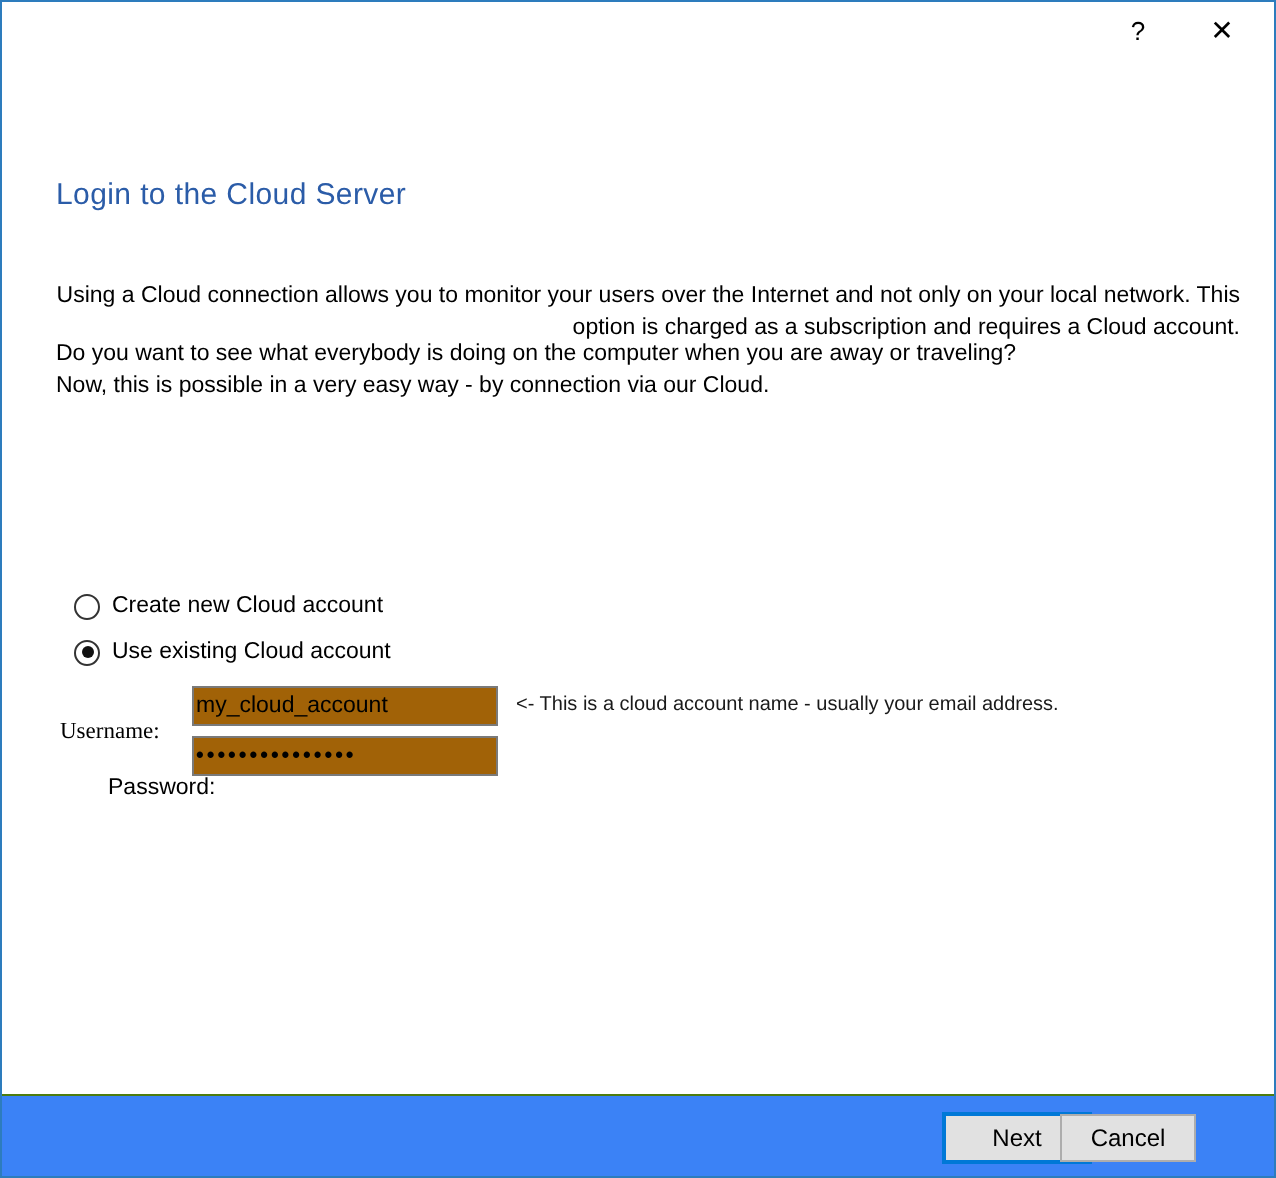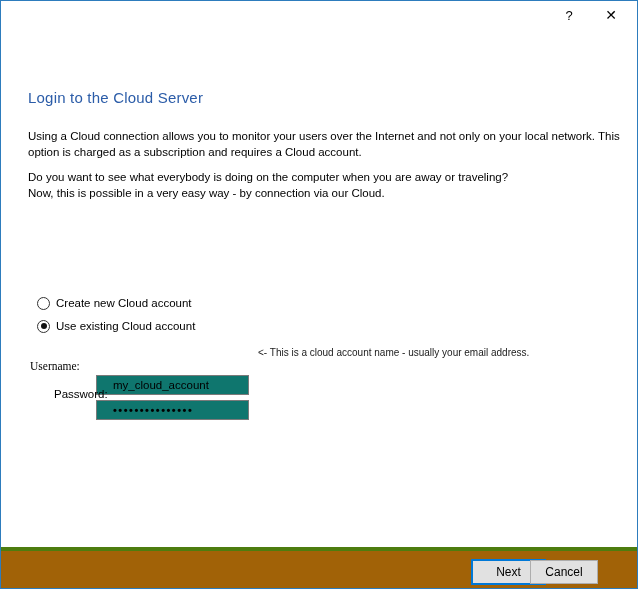--- a/index.html
+++ b/index.html
@@ -36,21 +36,21 @@
     position: absolute; left: 27px; top: 88px;
     font-size: 15px; color: #2b5ca8;
     letter-spacing: 0.2px;
   }
 
   
   .para {
     position: absolute; left: 27px; width: 592px;
     font-size: 11.5px; line-height: 15.5px; color: #000000;
   }
-  .p1 { top: 128px; }
+  .p1 { top: 140px; text-align: right; }
   .p2 { top: 169px; }
   .p3 { top: 207px; }
 
   
   .radio-row {
     position: absolute; left: 36px; height: 14px;
     display: flex; align-items: center;
   }
   .radio-row.r1 { top: 295px; }
   .radio-row.r2 { top: 318px; }
@@ -71,39 +71,39 @@
 
   
   .field-label {
     position: absolute; left: 29px;
     font-size: 11.5px; color: #000000;
   }
   .lbl-username { top: 359px; font-family: Liberation Serif, serif; }
   .lbl-password { top: 387px; margin-left: 24px; }
   .text-field {
     position: absolute; left: 95px; width: 153px; height: 20px;
-    border: 1px solid #7a7a7a; background: #0f766e;
+    border: 1px solid #7a7a7a; background: #a16207;
     font-family: "Liberation Sans", sans-serif;
     font-size: 11.5px; color: #000000;
-    padding: 0 16px; outline: none; margin-top: 32px;
+    padding: 0 1px; outline: none;
   }
   .fld-username { top: 342px; }
   .fld-password {
     top: 367px;
     font-size: 11px; font-weight: bold; letter-spacing: 1.5px;
   }
   .hint {
     position: absolute; left: 257px; top: 346px;
     font-size: 10px; color: #1a1a1a; white-space: nowrap;
   }
 
   
   .footer {
     position: absolute; left: 0; right: 0; bottom: 0; height: 41px;
-    background: #a16207; border-top: 4px solid #4d7c0f;
+    background: #3b82f6; border-top: 1px solid #4d7c0f;
   }
   .btn {
     position: absolute;
     background: #e1e1e1;
     font-family: "Liberation Sans", sans-serif;
     font-size: 12px; color: #000000;
     display: flex; align-items: center; justify-content: center;
     cursor: default; user-select: none;
   }
   .btn-next {

